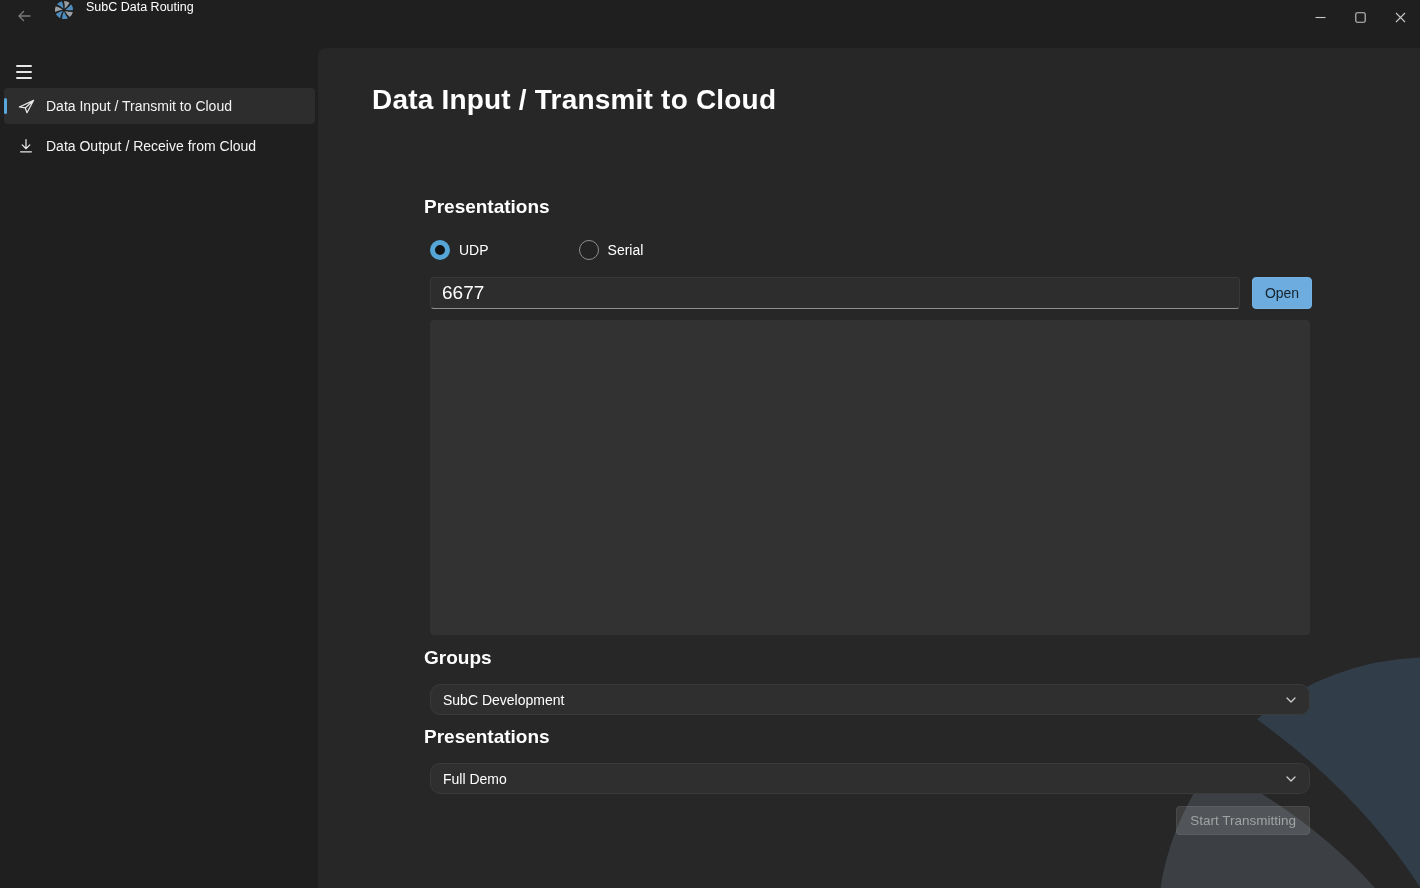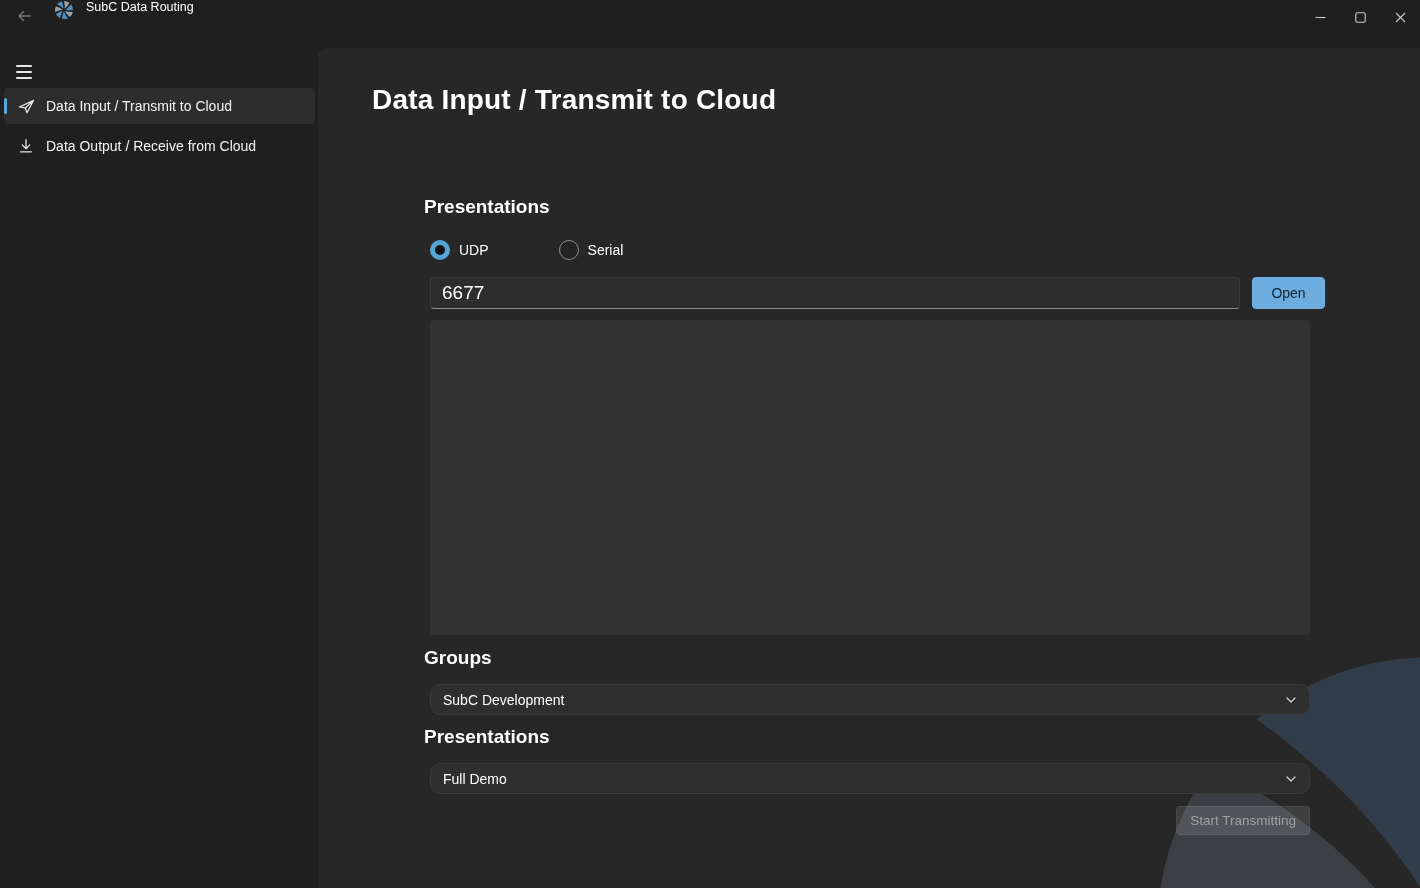--- a/index.html
+++ b/index.html
@@ -27,31 +27,31 @@
   .nav-item .pill { position:absolute; left:0px; top:10px; width:3px; height:16px; border-radius:2px; background:#5aa7db; display:none; }
   .nav-item.selected .pill { display:block; }
   .nav-icon { width:20px; height:20px; display:flex; align-items:center; justify-content:center; }
   .sidebar-footer { position:absolute; bottom:6px; left:4px; right:3px; }
   
   .content { position:absolute; top:48px; left:318px; right:0; bottom:0; background:#272727; border-top-left-radius:8px; overflow:hidden; }
   .watermark { position:absolute; right:-310px; bottom:-342px; width:600px; height:600px; }
   .page-title { position:absolute; left:54px; top:36px; font-size:28px; font-weight:700; letter-spacing:.2px; }
   .sec-header { position:absolute; left:106px; font-size:19px; font-weight:700; }
   .h-comm { top:148px; } .h-groups { top:599px; } .h-pres { top:678px; }
-  .radio-row { position:absolute; left:112px; top:192px; display:flex; gap:70px; }
+  .radio-row { position:absolute; left:112px; top:192px; display:flex; gap:90px; }
   .radio-group { display:flex; align-items:center; gap:9px; }
   .radio { width:20px; height:20px; border-radius:50%; }
   .radio.checked { border:5px solid #55a5d7; background:#141414; }
   .radio.unchecked { border:1px solid #8f8f8f; background:#232323; }
   .radio-label { font-size:14px; color:#ffffff; }
   .port-input { position:absolute; left:112px; top:229px; width:810px; height:32px;
     background:#2d2d2d; border:1px solid #383838; border-bottom:1px solid #8f8f8f;
     border-radius:4px; color:#ffffff; font-size:19px; padding:0 11px;
     font-family:"Liberation Sans", sans-serif; outline:none; }
-  .open-btn { position:absolute; left:934px; top:229px; width:73px; height:32px;
+  .open-btn { position:absolute; left:934px; top:229px; width:60px; height:32px;
     background:#6cacdf; color:#16222b; border:1px solid #77b3e2; border-radius:4px;
     font-size:14px; font-family:"Liberation Sans", sans-serif; display:flex; align-items:center; justify-content:center; }
   .log-box { position:absolute; left:112px; top:272px; width:880px; height:315px;
     background:#323232; border-radius:4px; font-size:14px; color:#dddddd; padding:8px 11px; overflow:auto; }
   .select { position:absolute; left:112px; width:880px; height:31px;
     background:#2f2f2f; border:1px solid #3a3a3a; border-radius:10px;
     display:flex; align-items:center; padding:0 12px; font-size:14px; color:#ffffff; }
   .sel-groups { top:636px; } .sel-pres { top:715px; }
   .select .chev { position:absolute; right:12px; top:9px; }
   .start-btn { position:absolute; right:110px; top:758px; height:29px; padding:11px 13px;

